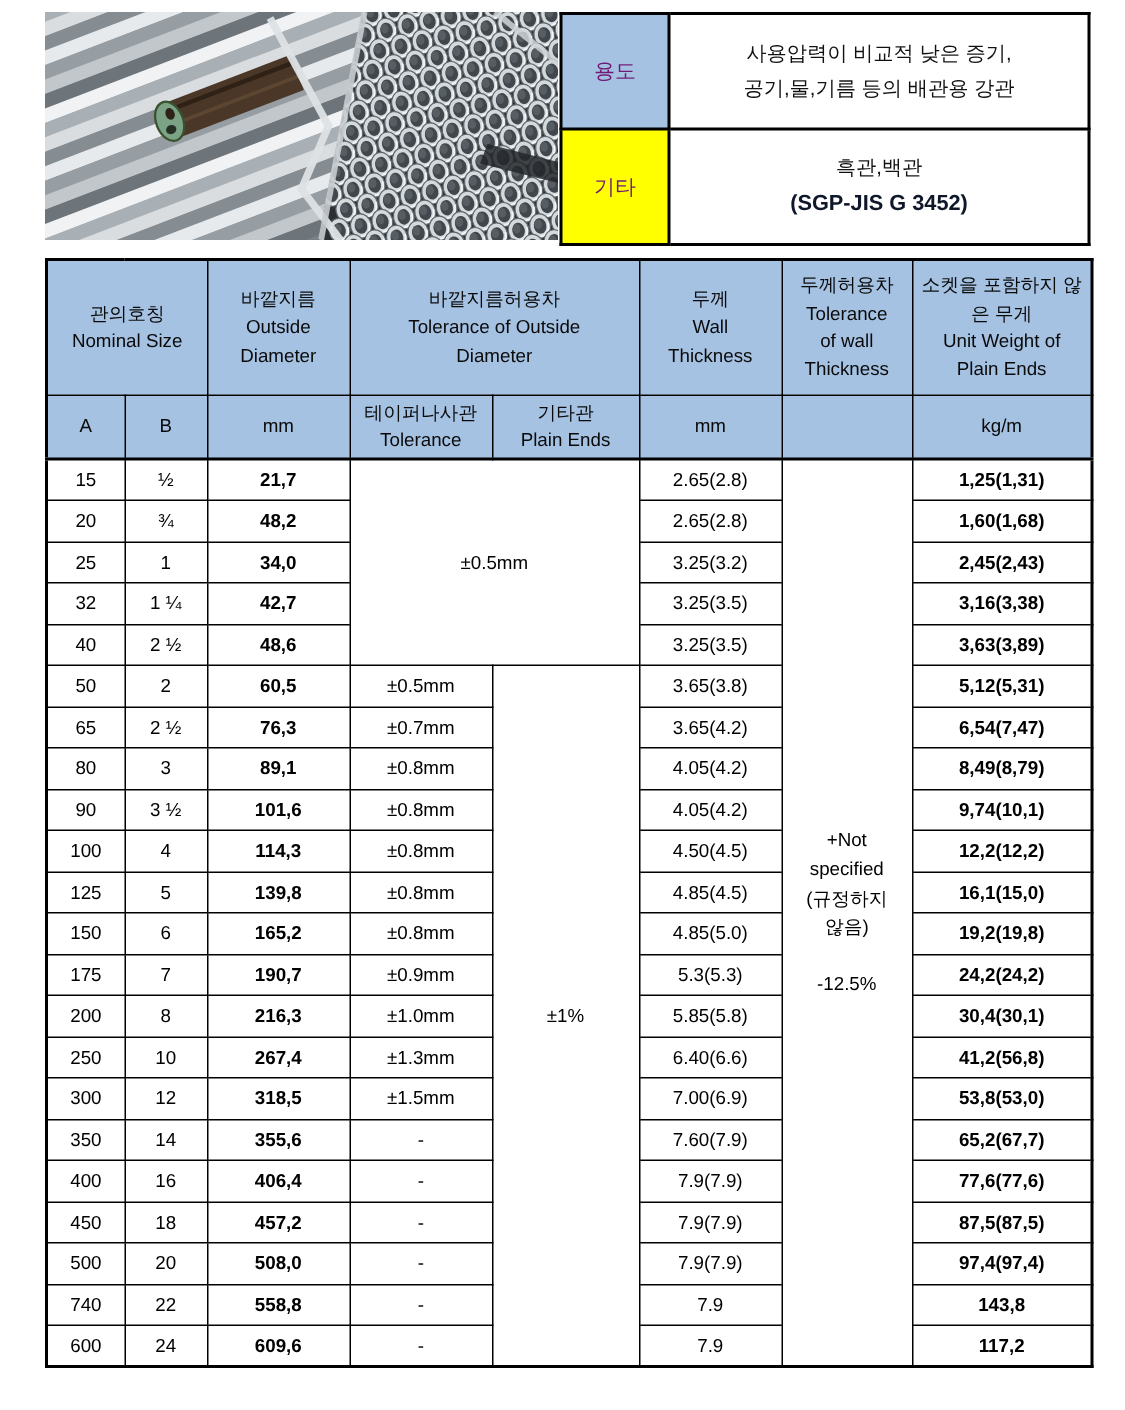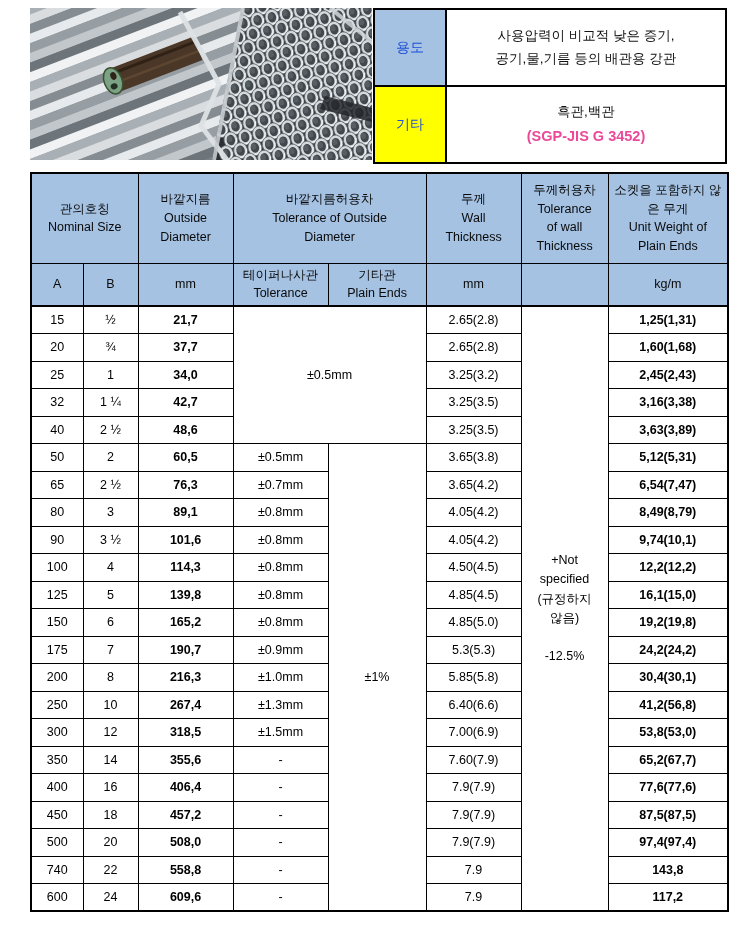--- a/index.html
+++ b/index.html
@@ -5,21 +5,21 @@
   html,body{margin:0;padding:0;}
   body{
     width:750px;height:940px;background:#ffffff;position:relative;overflow:hidden;
     font-family:"Liberation Sans","DejaVu Sans",sans-serif;color:#000;
   }
   
   .photo-wrap{position:absolute;left:30px;top:8px;width:342px;height:152px;overflow:hidden;}
   
   table.infobox{position:absolute;left:373px;top:8px;width:354px;border-collapse:collapse;table-layout:fixed;}
   table.infobox td{border:2px solid #000;text-align:center;vertical-align:middle;}
-  table.infobox td.lbl{width:68px;height:73px;font-size:14px;color:#1d4ed8;}
+  table.infobox td.lbl{width:68px;height:73px;font-size:14px;color:#701a75;}
   table.infobox td.val{font-size:13.5px;line-height:1.7;color:#111;}
   .std-line{font-weight:bold;font-size:14.5px;}
   
   table.spec{position:absolute;left:30px;top:172px;width:697px;border-collapse:collapse;
     table-layout:fixed;border:2px solid #000;}
   table.spec th,table.spec td{border:1px solid #000;text-align:center;vertical-align:middle;padding:0;}
   table.spec thead th{background:#a5c2e3;font-weight:normal;font-size:12.5px;line-height:1.5;color:#0a0a0a;}
   table.spec thead{border-bottom:2px solid #000;}
   tr.hdr-main{height:90px;}
   tr.hdr-sub{height:43px;}
@@ -1005,21 +1005,21 @@
     <td class="lbl" style="background:#a5c2e3;">용도</td>
     <td class="val">
       <div>사용압력이 비교적 낮은 증기,</div>
       <div>공기,물,기름 등의 배관용 강관</div>
     </td>
   </tr>
   <tr>
     <td class="lbl" style="background:#ffff00;">기타</td>
     <td class="val">
       <div>흑관,백관</div>
-      <div class="std-line" style="color:#ec4899;">(SGP-JIS G 3452)</div>
+      <div class="std-line" style="color:#0f172a;">(SGP-JIS G 3452)</div>
     </td>
   </tr>
 </tbody>
   </table>
 
 <table class="spec">
   <colgroup>
     <col style="width:52px">
       <col style="width:55px">
       <col style="width:95px">
@@ -1085,21 +1085,21 @@
             <div>+Not specified</div>
             <div>(규정하지 않음)</div>
             <div class="wt-tol-gap">-12.5%</div>
           </div>
         </td>
         <td class="num bold">1,25(1,31)</td>
       </tr>
       <tr>
         <td class="num">20</td>
         <td class="num">¾</td>
-        <td class="num bold">37,7</td>
+        <td class="num bold">48,2</td>
         <td class="num">2.65(2.8)</td>
         <td class="num bold">1,60(1,68)</td>
       </tr>
       <tr>
         <td class="num">25</td>
         <td class="num">1</td>
         <td class="num bold">34,0</td>
         <td class="num">3.25(3.2)</td>
         <td class="num bold">2,45(2,43)</td>
       </tr>

